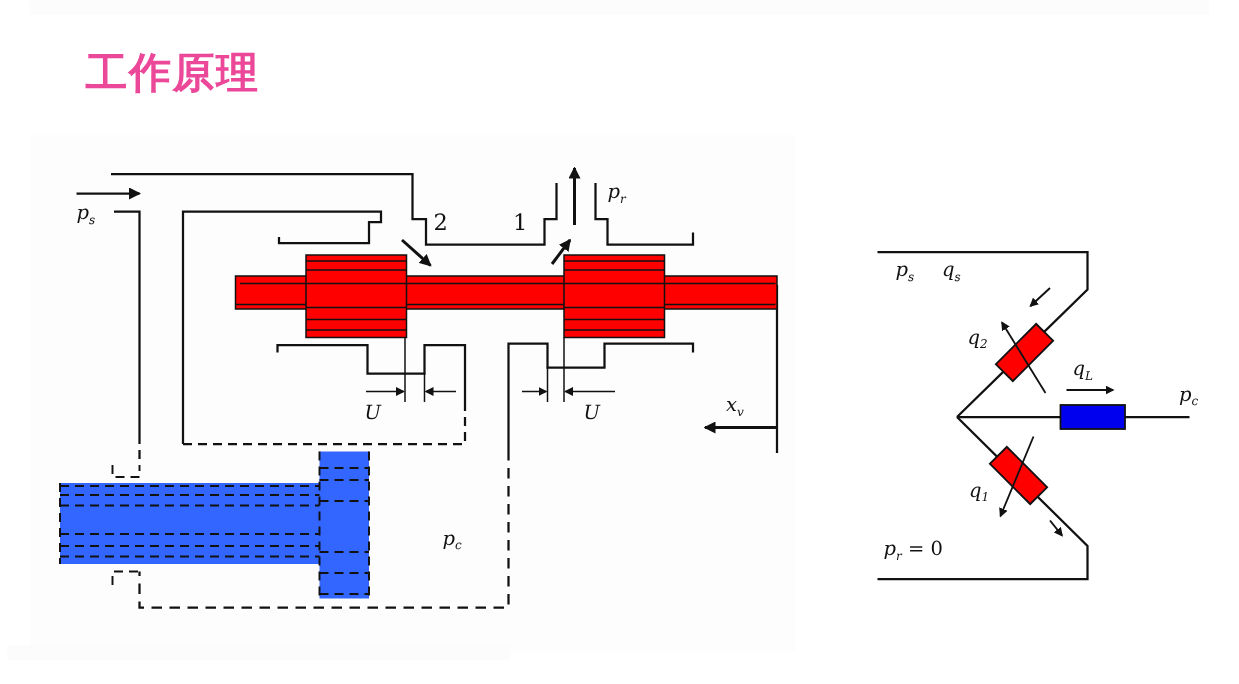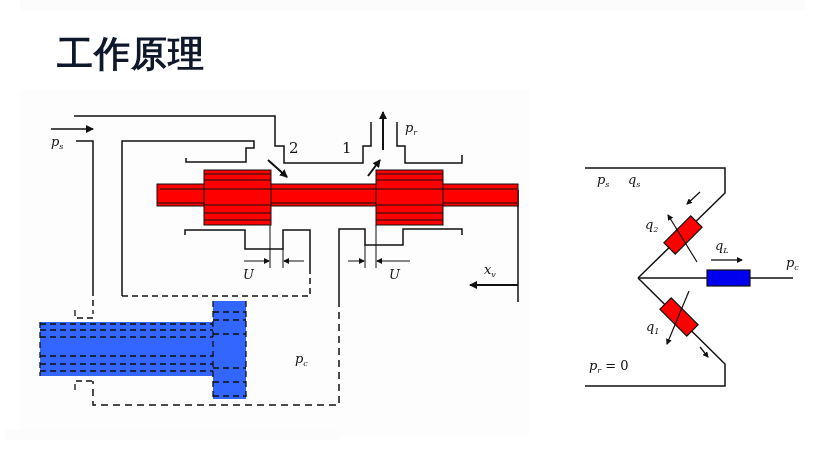--- a/index.html
+++ b/index.html
@@ -1,18 +1,18 @@
 <!DOCTYPE html>
 <html><head>
 <meta charset="utf-8">
 <style>
   html, body { margin: 0; padding: 0; background: #ffffff; }
   body { width: 826px; height: 456px; position: relative; overflow: hidden; font-family: "DejaVu Sans", sans-serif; }
   .topband { position: absolute; left: 20px; top: 0; width: 786px; height: 10px; background: #fcfcfc; }
-  .title { position: absolute; left: 57px; top: 30px; font-size: 36px; font-weight: bold; color: #0f172a; letter-spacing: 1px; font-family: "DejaVu Sans", sans-serif; }
+  .title { position: absolute; left: 57px; top: 30px; font-size: 28px; font-weight: bold; color: #ec4899; letter-spacing: 1px; font-family: "DejaVu Sans", sans-serif; }
   .panel-main { position: absolute; left: 20px; top: 90px; width: 510px; height: 345px; background: #fdfdfd; }
   .bottomband { position: absolute; left: 5px; top: 430px; width: 335px; height: 10px; background: #fcfcfc; }
   svg { position: absolute; left: 0; top: 0; }
   .lbl { font-family: "DejaVu Serif", serif; font-style: italic; font-size: 13px; fill: #111; }
   .num { font-family: "DejaVu Serif", serif; font-size: 15px; fill: #111; }
   .sub { font-size: 8px; }
 </style>
 </head>
 <body>
 

